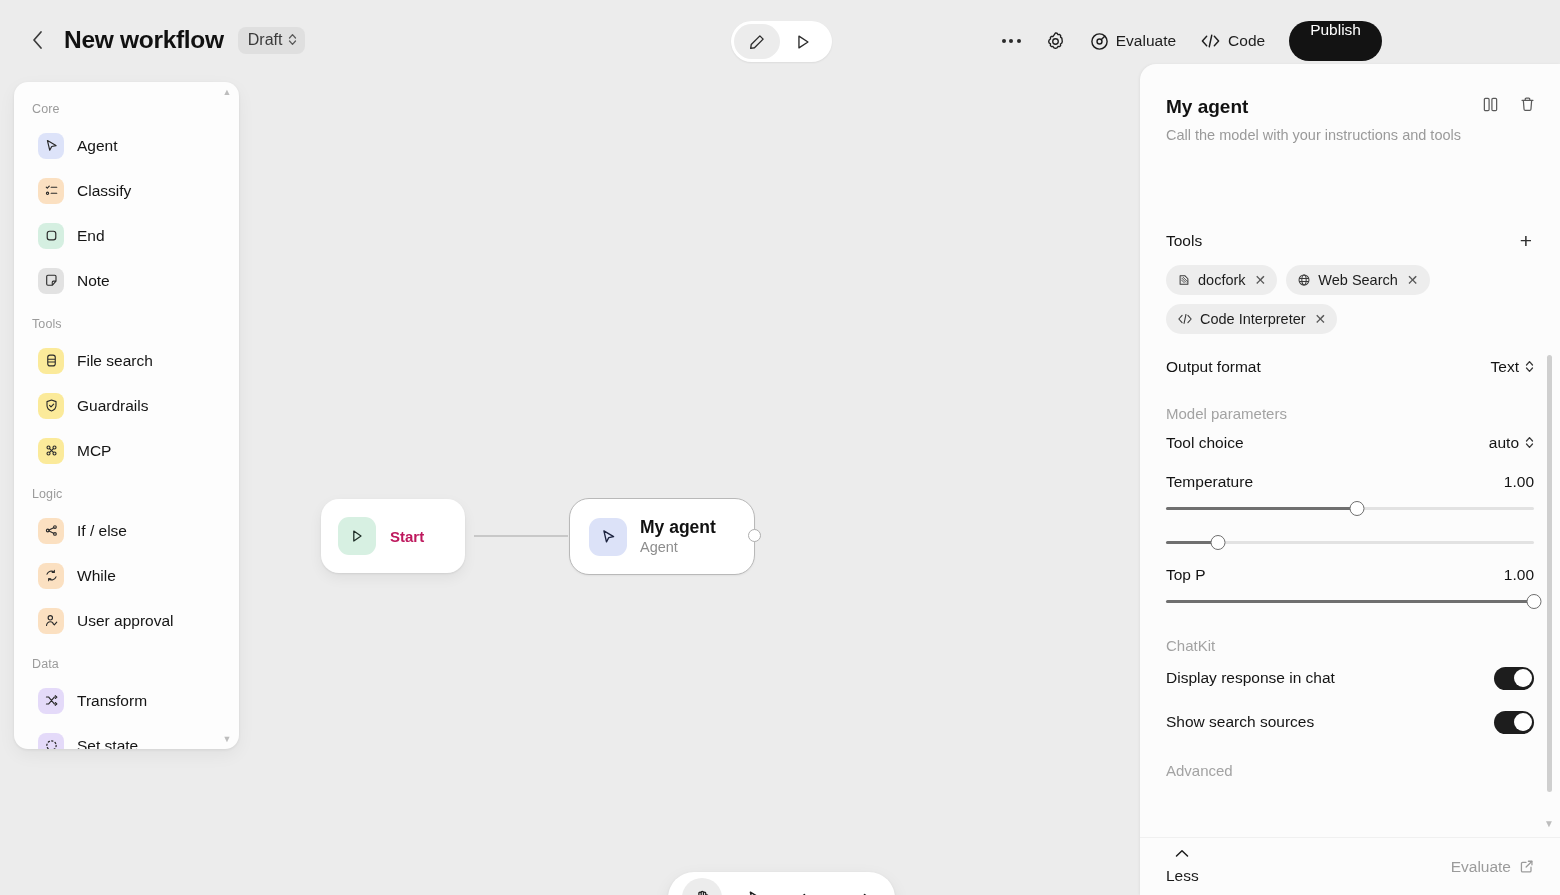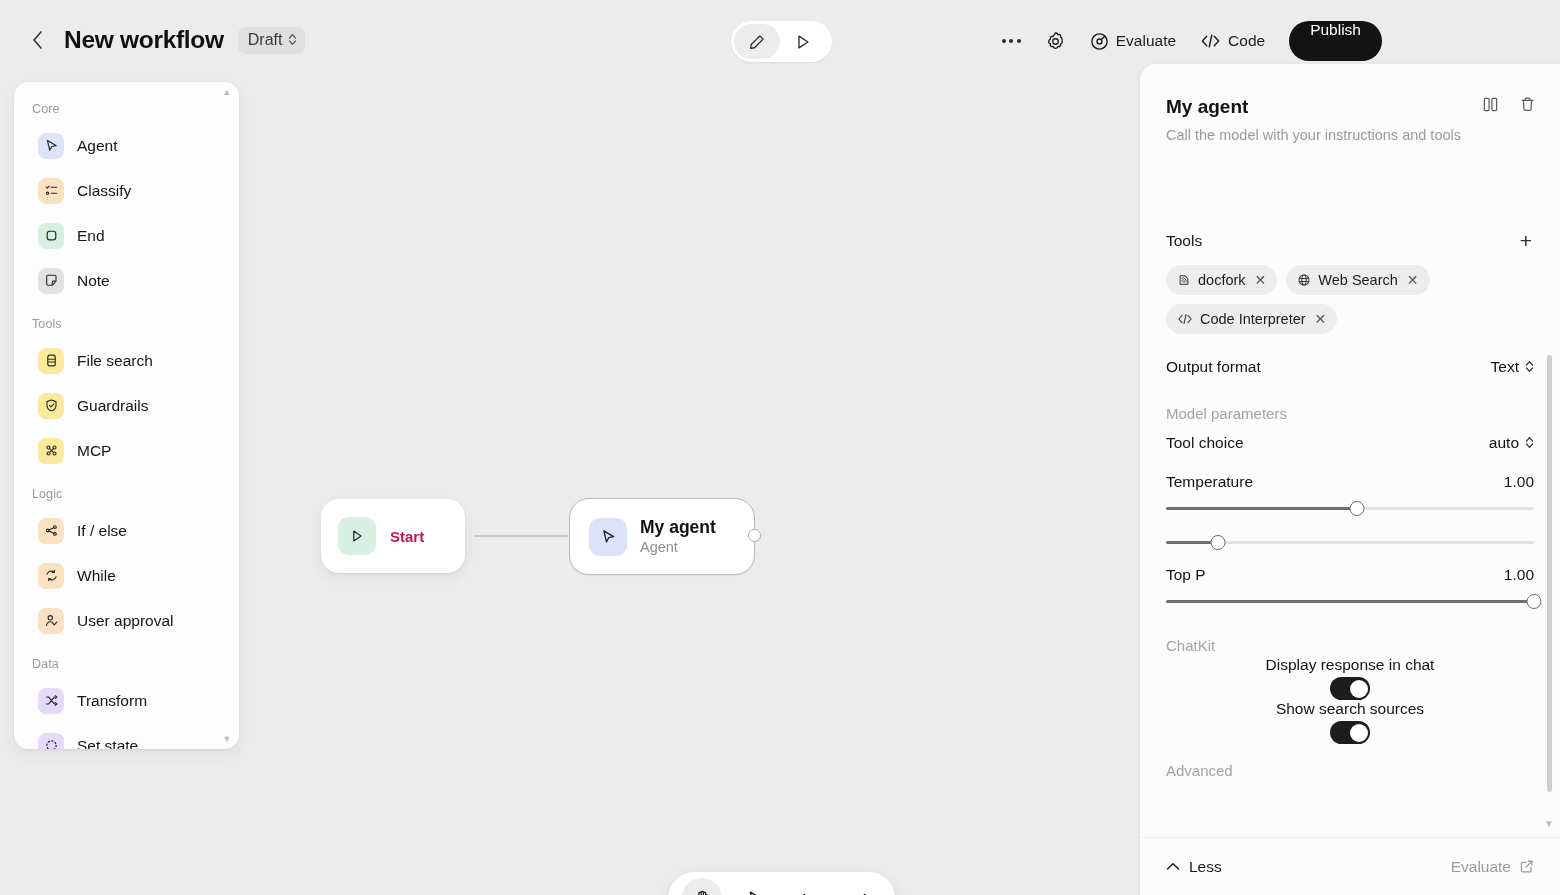--- a/index.html
+++ b/index.html
@@ -200,21 +200,20 @@
     background: #6f6f6f; border-radius: 2px;
   }
   .slider .knob {
     position: absolute; top: 3px; width: 15px; height: 15px; border-radius: 50%;
     background: #fff; border: 1.7px solid #6f6f6f; transform: translateX(-7.5px);
   }
 
   .toggle-row {
     display: flex; align-items: center; justify-content: space-between;
     height: 44px;
-    flex-direction: column;
   }
   .toggle-row .tl { font-size: 15.5px; color: #141414; }
   .switch {
     width: 40px; height: 23px; border-radius: 12px; background: #1d1d1d;
     position: relative; cursor: pointer; flex: none;
   }
   .switch .sk {
     position: absolute; top: 2.5px; right: 2.5px;
     width: 18px; height: 18px; border-radius: 50%; background: #fff;
   }
@@ -228,21 +227,21 @@
     color: #bdbdbd; font-size: 10px; cursor: pointer;
   }
 
   .rp-footer {
     position: absolute; left: 0; right: 0; bottom: 0; height: 58px;
     display: flex; align-items: center; justify-content: space-between;
     padding: 0 26px; border-top: 1px solid #f0f0f0; background: #fcfcfc;
   }
   .less-btn {
     display: flex; align-items: center; gap: 9px;
-    font-size: 15.5px; color: #1b1b1b; cursor: pointer;
+    font-size: 15.5px; color: #1b1b1b; cursor: pointer; flex-direction: column;
   }
   .eval-link {
     display: flex; align-items: center; gap: 8px;
     font-size: 15.5px; color: #9b9b9b; cursor: pointer;
   }
 </style>
 </head>
 <body>
 
 <div id="app">

